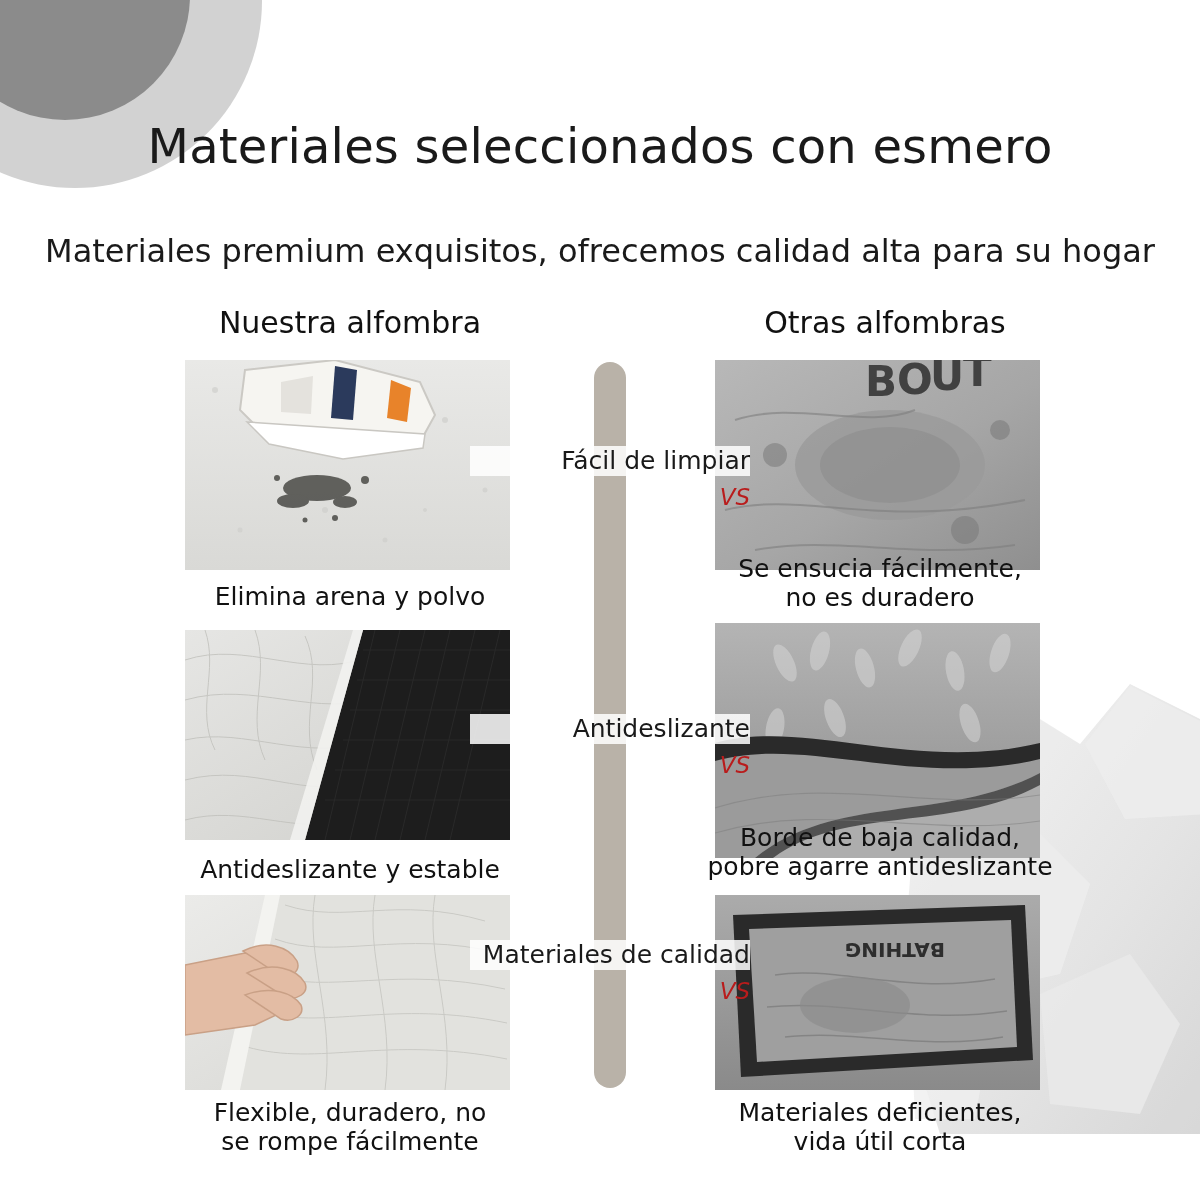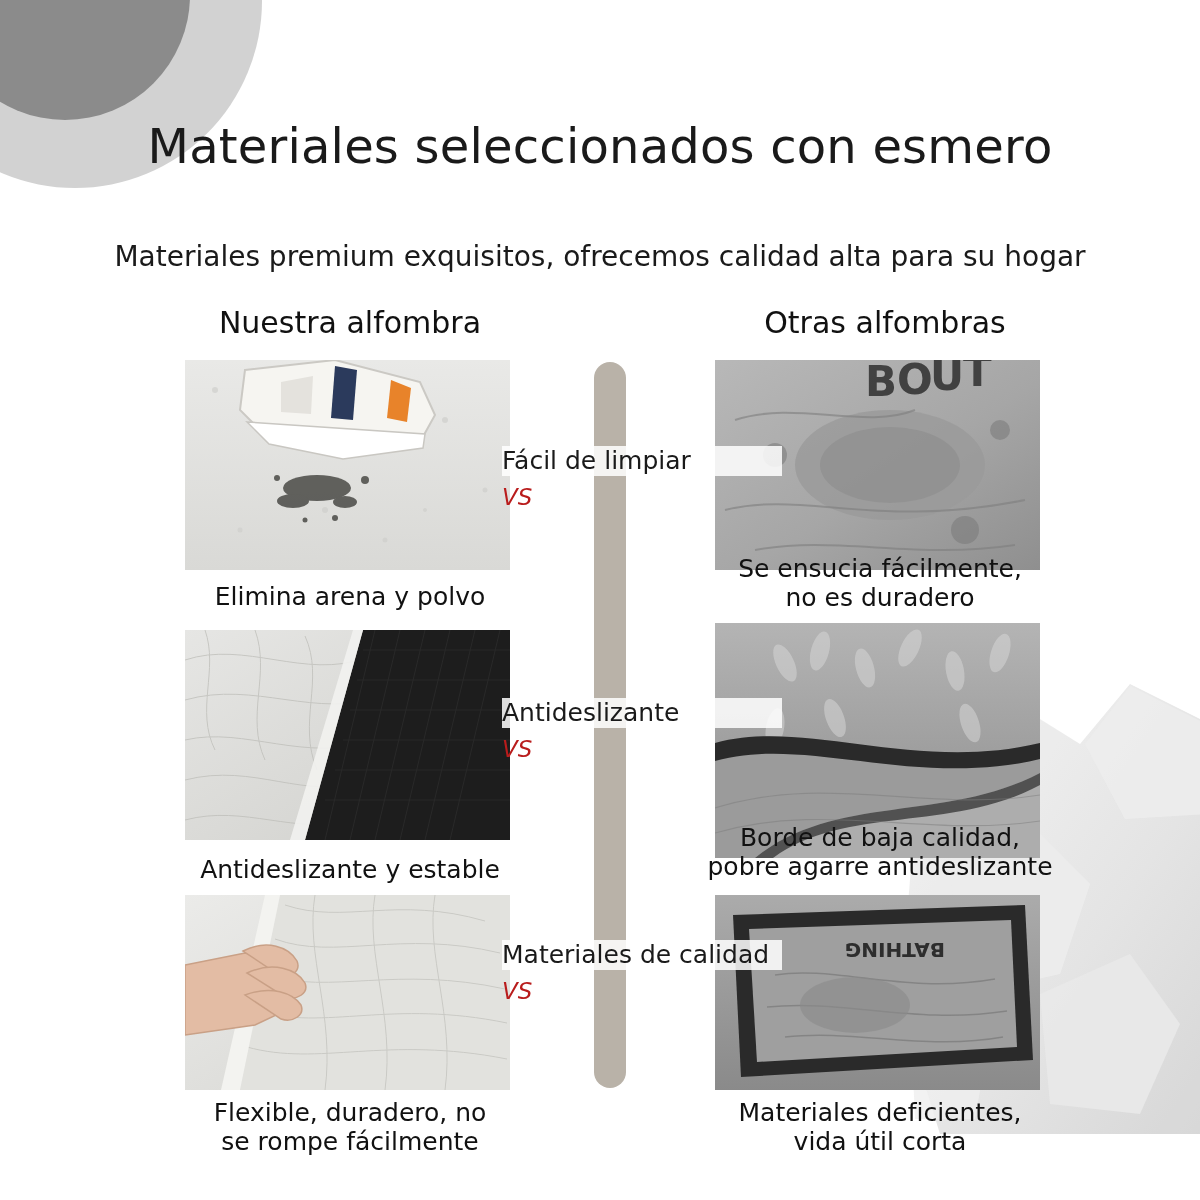--- a/index.html
+++ b/index.html
@@ -59,25 +59,25 @@
     left: 0;
     width: 1200px;
     text-align: center;
     font-size: 48px;
     color: #1a1a1a;
     font-weight: 400;
     letter-spacing: .2px;
   }
   .subtitle {
     position: absolute;
-    top: 240px;
+    top: 232px;
     left: 0;
     width: 1200px;
     text-align: center;
-    font-size: 28px;
+    font-size: 32px;
     color: #1a1a1a;
     font-weight: 400;
   }
 
   .col-head {
     position: absolute;
     top: 305px;
     font-size: 30px;
     color: #111;
     text-align: center;
@@ -119,23 +119,22 @@
     color: #111;
     text-align: center;
   }
   .caption.left  { left: 150px; width: 400px; }
   .caption.right { left: 680px; width: 400px; }
 
   .vs-block {
     position: absolute;
     left: 470px;
     width: 280px;
-    text-align: left;
+    text-align: right;
     z-index: 6;
-    margin-left: 32px;
   }
   .vs-label {
     font-size: 25px;
     color: #1a1a1a;
     line-height: 30px;
     background: rgba(255,255,255,0.85);
   }
   .vs-word {
     margin-top: 8px;
     font-size: 23px;
@@ -324,21 +323,21 @@
         <path d="M0 120 C90 95 200 150 325 120 L325 136 C200 166 90 112 0 138 Z" fill="#2a2a2a"></path>
         <path d="M40 235 C120 170 230 200 325 150 L325 235 Z" fill="#b0b0b0" opacity=".85"></path>
         <path d="M40 235 C120 170 230 200 325 150 L325 162 C235 210 130 182 58 235 Z" fill="#3a3a3a" opacity=".8"></path>
         <g stroke="#7d7d7d" stroke-width="1.2" opacity=".5" fill="none">
           <path d="M0 185 C110 150 210 190 325 172"></path>
           <path d="M0 210 C110 178 210 215 325 198"></path>
         </g>
       </svg>
     </div>
 
-    <div class="vs-block" style="top:68px;">
+    <div class="vs-block" style="top:84px;">
       <div class="vs-label">Antideslizante</div>
       <div class="vs-word">VS</div>
     </div>
 
     <div class="caption left" style="top:215px;margin-top:10px;">Antideslizante y estable</div>
     <div class="caption right" style="top:193px; left:660px; width:440px; white-space:pre-line;">Borde de baja calidad,
 pobre agarre antideslizante</div>
   </div>
 
   <div class="row row-3">

